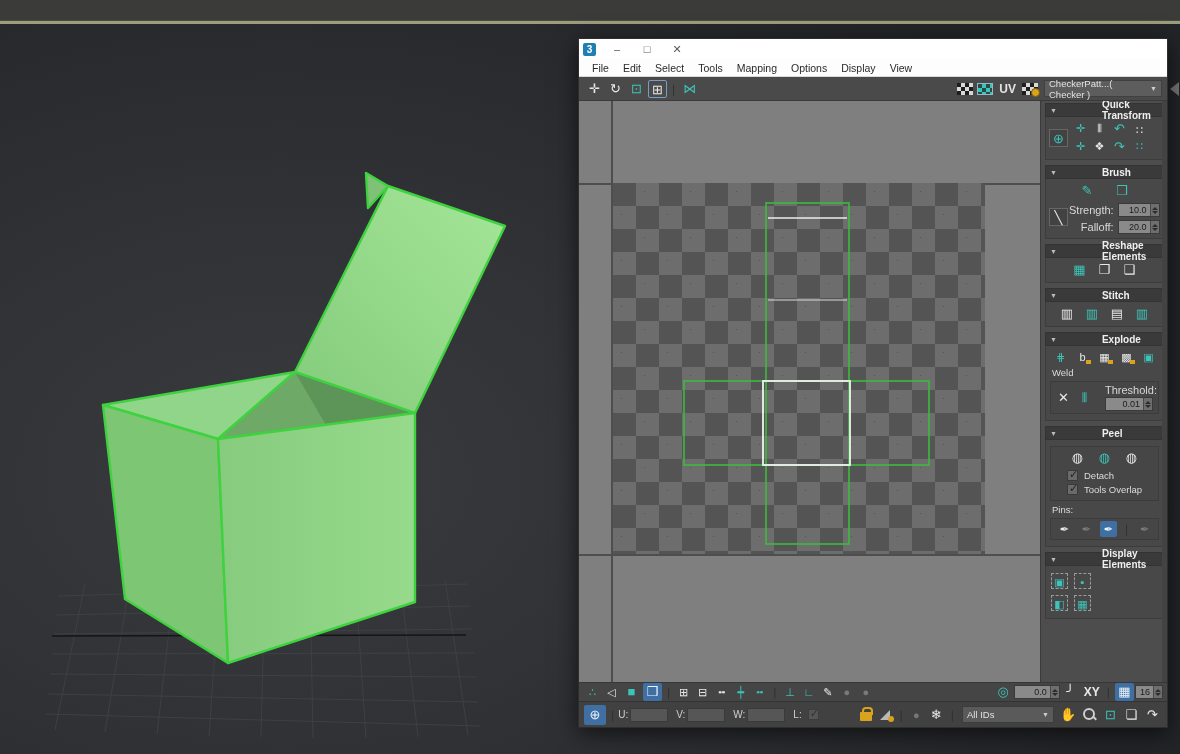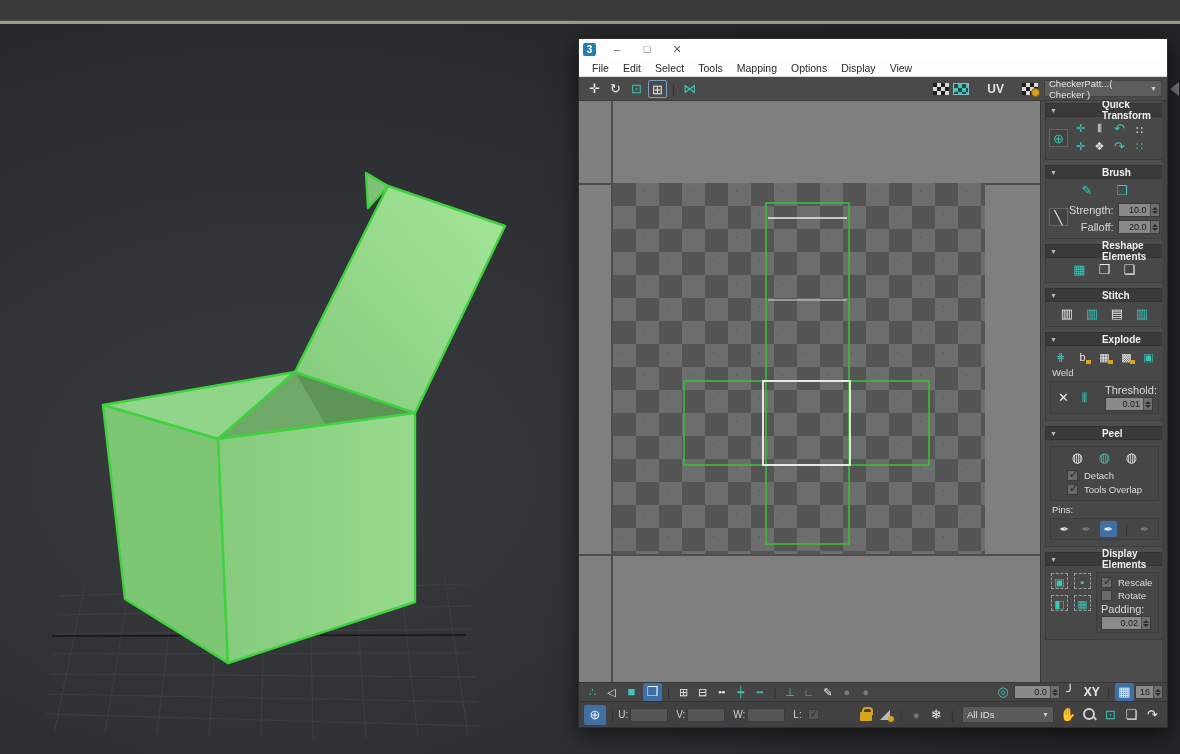--- a/index.html
+++ b/index.html
@@ -48,21 +48,21 @@
   .shape-lock{width:13px;height:15px;position:relative;align-self:center;margin:0 3px;}
   .shape-lock::before{content:"";position:absolute;left:2px;top:0;width:7px;height:6px;border:2px solid #d9a41b;border-bottom:none;border-radius:4px 4px 0 0;}
   .shape-lock::after{content:"";position:absolute;left:0;top:5px;width:12px;height:9px;background:#d9a41b;border-radius:1px;}
   .shape-zoom{width:15px;height:15px;position:relative;align-self:center;margin:0 3px;}
   .shape-zoom::before{content:"";position:absolute;left:1px;top:1px;width:8px;height:8px;border:2px solid #cfcfcf;border-radius:50%;}
   .shape-zoom::after{content:"";position:absolute;left:10px;top:10px;width:5px;height:2px;background:#cfcfcf;transform:rotate(45deg);}
   .shape-filter{width:14px;height:13px;position:relative;align-self:center;margin:0 3px;}
   .shape-filter::before{content:"";position:absolute;left:1px;top:2px;border-left:10px solid transparent;border-bottom:10px solid #b9b9b9;}
   .shape-filter::after{content:"";position:absolute;right:-1px;bottom:-1px;width:6px;height:6px;border-radius:50%;background:#d9a41b;}
 
-  .uvlabel{font-size:12px;color:#e3e3e3;font-weight:bold;margin:0 16px;}
+  .uvlabel{font-size:12px;color:#e3e3e3;font-weight:bold;margin:0 4px;}
   .dropdown{height:17px;background:#5d5d5d;border:1px solid #404040;color:#e2e2e2;font-size:9.5px;
     display:flex;align-items:center;padding:0 4px;margin-left:4px;}
   .dropdown .arr{margin-left:5px;font-size:7px;color:#cfcfcf;}
 
   
   .main{flex:1;display:flex;min-height:0;}
   .canvas{position:relative;width:462px;background:#7f7f7f;overflow:hidden;border-right:1px solid #3a3a3a;}
   .gridline-v{position:absolute;left:32px;top:0;width:2px;height:100%;background:#4e4e4e;}
   .gridline-h{position:absolute;left:0;width:100%;height:2px;background:#4e4e4e;}
   .checker{position:absolute;left:34px;top:82px;width:372px;height:371px;background-color:#545454;
@@ -391,35 +391,20 @@
           </div>
           <div class="rbody" style="display:flex;">
             <span class="qt-cols" style="gap:6px;margin:4px 2px;">
                 <span class="ic teal df">▣</span>
                 <span class="ic teal df">◧</span>
               </span>
             <span class="qt-cols" style="gap:6px;margin:4px 2px;">
                 <span class="ic teal df">▪</span>
                 <span class="ic teal df">▦</span>
               </span>
-            <span class="subbox" style="flex:1;">
-              <div class="cbrow" style="margin:2px 0 2px 2px;">
-                <span class="cb checked"></span>
-                <span class="cblabel">Rescale</span>
-              </div>
-              <div class="cbrow" style="margin:2px 0 2px 2px;">
-                <span class="cb"></span>
-                <span class="cblabel">Rotate</span>
-              </div>
-              <div class="flabel" style="margin:1px 0 1px 2px;">Padding:</div>
-              <span class="field" style="width:50px;margin-left:2px;">
-                <span class="fv">0.02</span>
-                <span class="spin"></span>
-              </span>
-            </span>
           </div>
         </div>
 
       </div>
     </div>
 
     <div class="statusrow1">
       <span style="display:flex;align-items:center;">
           <span class="ic teal">∴</span>
           <span class="ic white">◁</span>

